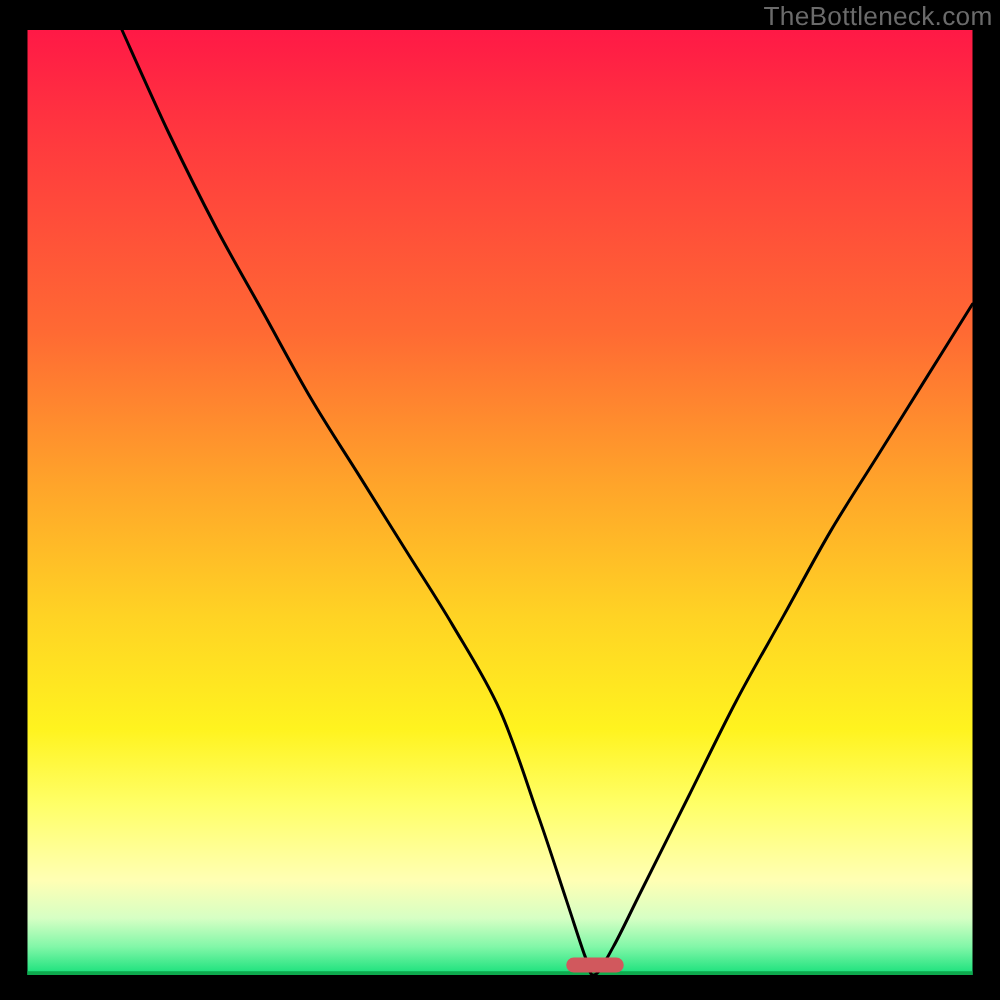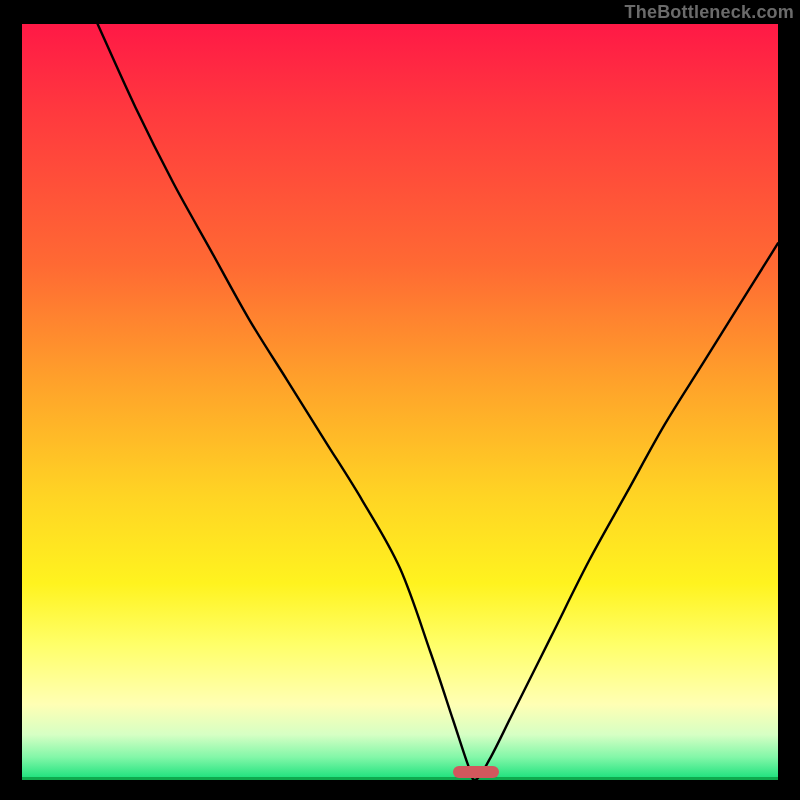--- a/index.html
+++ b/index.html
@@ -14,22 +14,22 @@
   #stage {
     position: relative;
     width: 800px;
     height: 800px;
   }
   #watermark {
     position: absolute;
     top: 2px;
     right: 6px;
     color: #6b6b6b;
-    font-size: 18px;
-    font-weight: 700;
+    font-size: 21px;
+    font-weight: 400;
     letter-spacing: 0.2px;
     user-select: none;
   }
   
   #plot {
     position: absolute;
     left: 22px;
     top: 24px;
     width: 756px;   
     height: 756px;  

